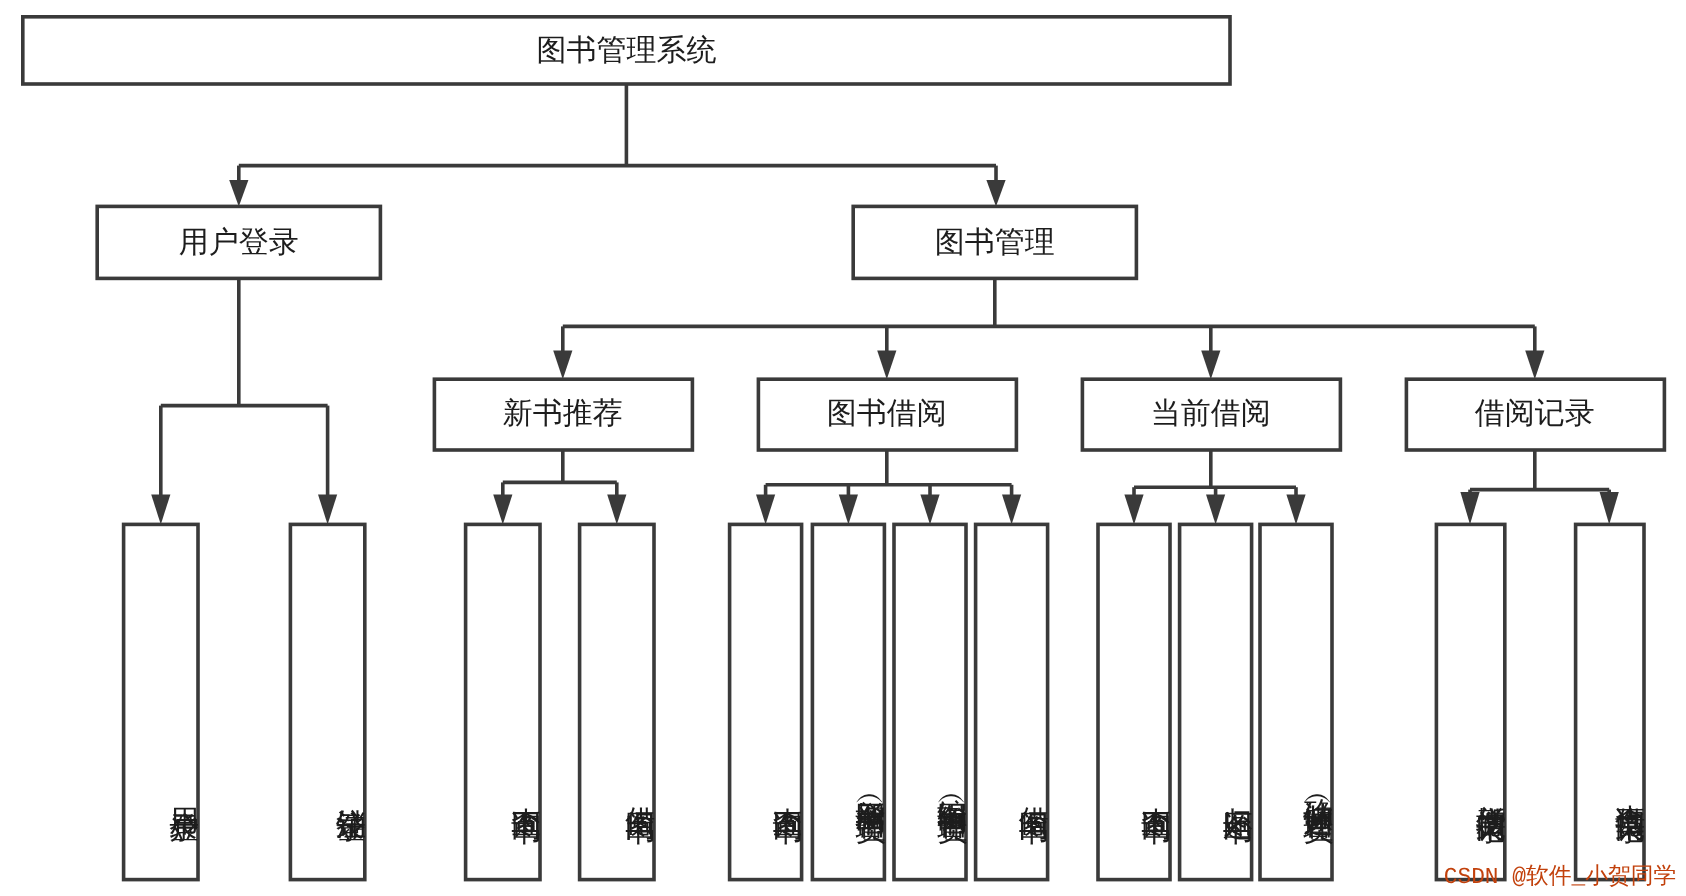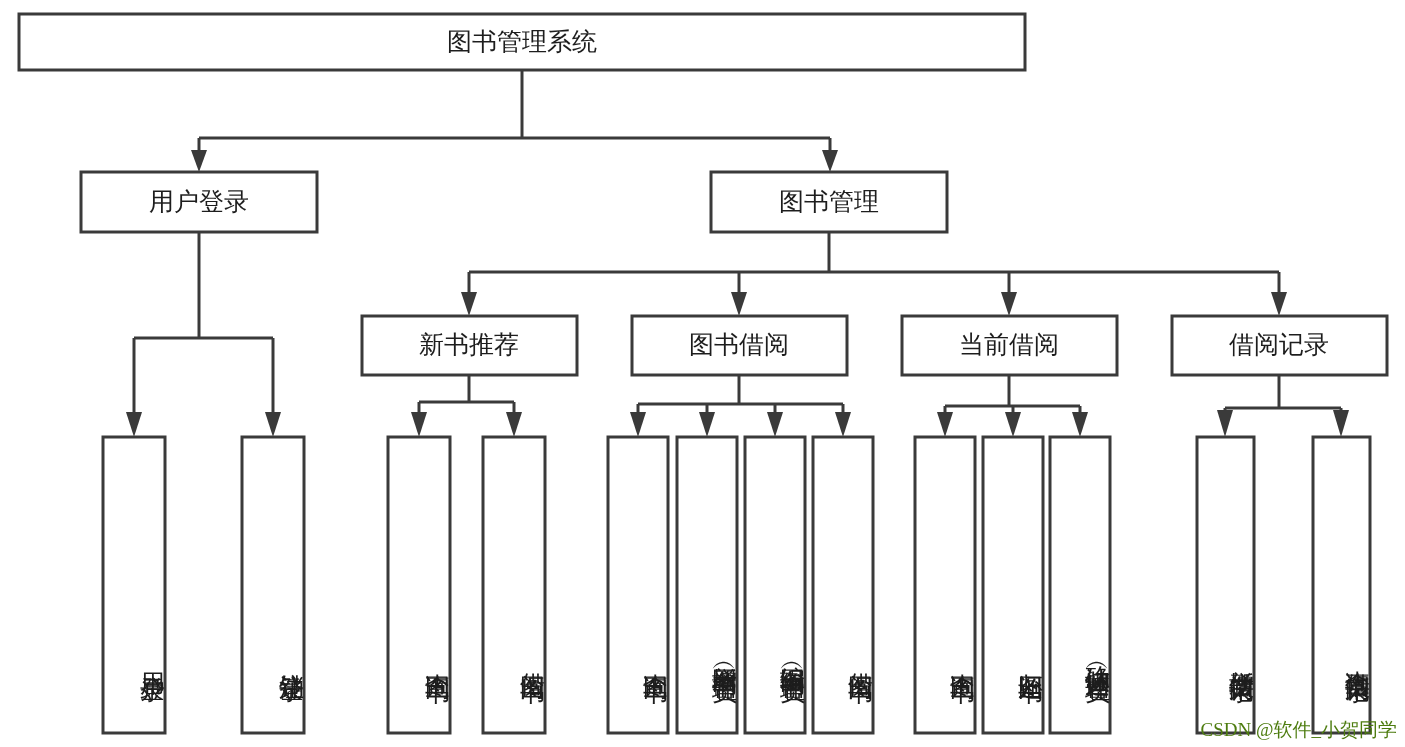--- a/index.html
+++ b/index.html
@@ -52,23 +52,23 @@
     letter-spacing: 2px;
     line-height: 1;
     text-align: center;
     white-space: nowrap;
     pointer-events: none;
   }
   #watermark {
     position: absolute;
     right: 8px;
     bottom: 4px;
-    font-family: Liberation Serif, serif;
+    font-family: Liberation Mono, monospace;
     font-size: 19px;
-    color: #4d7c0f;
+    color: #c2410c;
     white-space: nowrap;
   }
 </style>
 </head>
 <body>
 
 <div id="root-canvas">
 
   <svg id="diagram" viewBox="0 0 1405 747">
 

